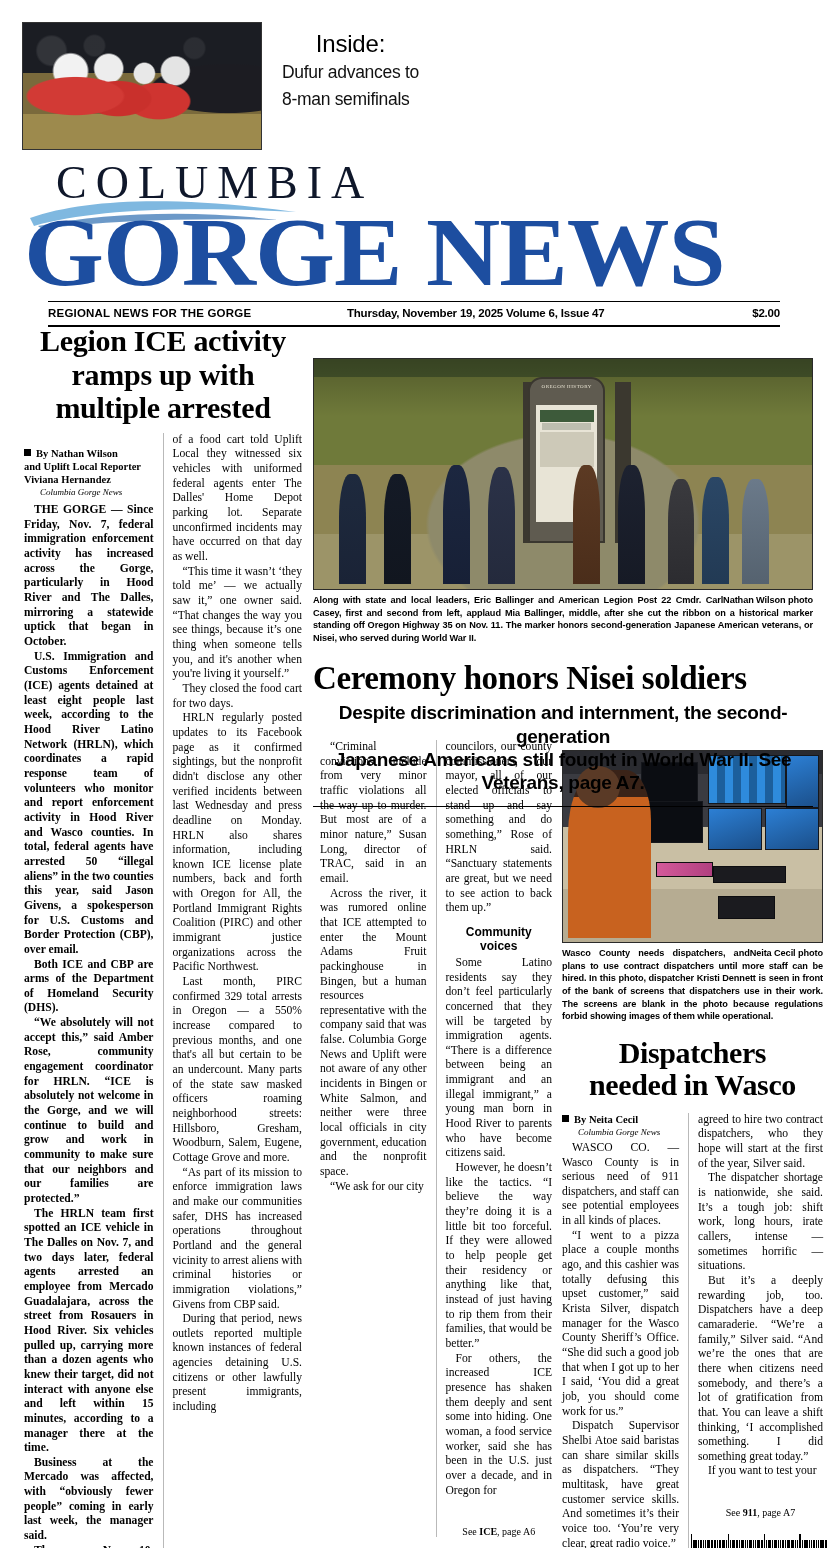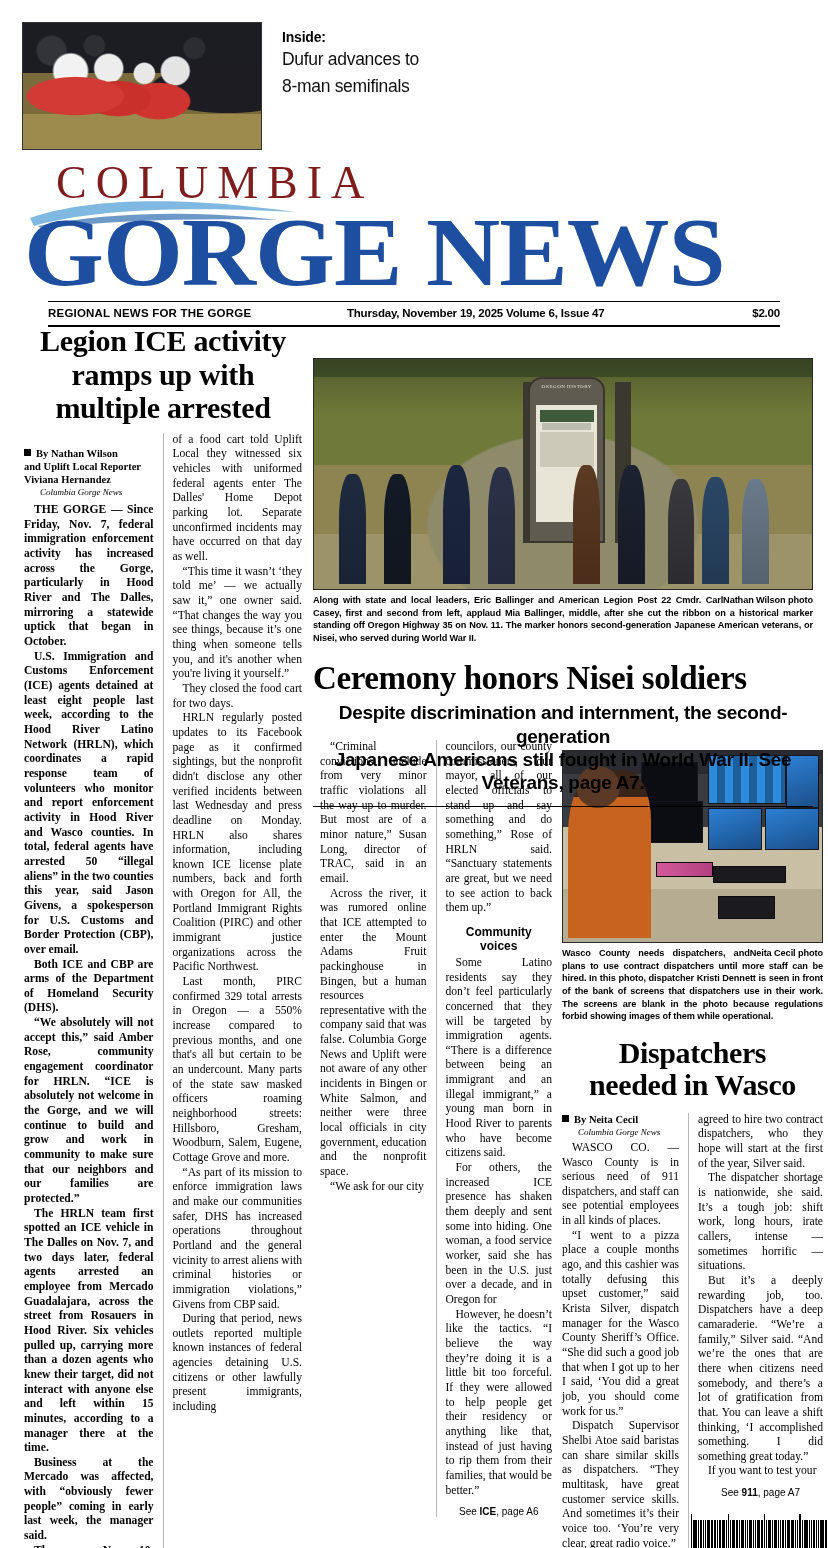--- a/index.html
+++ b/index.html
@@ -31,28 +31,28 @@
     position: relative;
   }
   .teaser-photo::after {
     content:""; position:absolute; inset:0;
     background:
       radial-gradient(circle at 12% 22%, rgba(255,255,255,.10) 0 6%, transparent 7%),
       radial-gradient(circle at 30% 18%, rgba(255,255,255,.08) 0 5%, transparent 6%),
       radial-gradient(circle at 72% 20%, rgba(255,255,255,.07) 0 5%, transparent 6%);
   }
   .teaser-text { padding-left: 20px; padding-top: 6px; font-family: "Liberation Sans", sans-serif; }
-  .teaser-label { font-size: 14px; font-weight: bold; letter-spacing: -0.2px; line-height: 1.3; }
+  .teaser-label { font-size: 24px; font-weight: normal; letter-spacing: -0.2px; line-height: 1.3; text-align: center; }
   .teaser-line { font-size: 17.5px; line-height: 1.55; letter-spacing: -0.3px; color:#111; }
 
   
   .masthead { position: relative; padding: 0 24px; height: 150px; }
   .mh-columbia {
     font-family: "Liberation Serif", serif;
-    font-size: 46px; letter-spacing: 9px; color: #7f1d1d;
+    font-size: 46px; letter-spacing: 9px; color: #0f172a;
     padding-left: 32px; line-height: 1; font-weight: 400;
   }
   .mh-swoosh { position: absolute; left: 28px; top: 36px; width: 270px; height: 34px; pointer-events:none; }
   .mh-gorge {
     font-family: "Liberation Serif", serif;
     font-weight: bold; font-size: 97px; color: #1d4ea0;
     letter-spacing: -1px; line-height: .92; margin-top: 2px;
     transform: scaleX(1.06); transform-origin: left center;
     white-space: nowrap;
   }
@@ -86,22 +86,22 @@
     font-family: "Liberation Serif", serif;
     font-size: 11.6px; line-height: 1.265; text-align: justify;
     text-indent: 10px; hyphens: auto;
   }
   .body-col p.noind { text-indent: 0; }
   .subhead {
     font-family: "Liberation Sans", sans-serif; font-weight: bold;
     font-size: 12px; text-align: center; margin: 9px 0 3px 0;
   }
   .jump {
-    font-family: Liberation Sans, sans-serif; font-size: 10px;
-    text-align: center; margin-top: 8px;
+    font-family: Liberation Serif, serif; font-size: 10px;
+    text-align: center; margin-top: 28px;
   }
   .jump b { font-weight: bold; }
 
   
   .photo { border: 1px solid #2a2a2a; position: relative; overflow: hidden; }
   .cap {
     font-family: "Liberation Sans", sans-serif; font-size: 9.2px; font-weight: bold;
     line-height: 1.38; text-align: justify; margin-top: 4px; letter-spacing: -0.1px;
   }
   .cap .credit { float: right; font-weight: bold; }
@@ -258,22 +258,22 @@
             <div class="col body-col" style="width:112px;">
               <p>“Criminal convictions include from very minor traffic violations all the way up to murder.  But most are of a minor nature,” Susan Long, director of TRAC, said in an email.</p>
               <p>Across the river, it was rumored online that ICE attempted to enter the Mount Adams Fruit packinghouse in Bingen, but a human resources representative with the company said that was false. Columbia Gorge News and Uplift were not aware of any other incidents in Bingen or White Salmon, and neither were three local officials in city government, education and the nonprofit space.</p>
               <p>“We ask for our city</p>
             </div>
             <div class="vrule"></div>
             <div class="col body-col" style="width:112px;">
               <p class="noind">councilors, our county commissioners, our mayor, all of our elected officials to stand up and say something and do something,” Rose of HRLN said. “Sanctuary statements are great, but we need to see action to back them up.”</p>
               <div class="subhead">Community voices</div>
               <p>Some Latino residents say they don’t feel particularly concerned that they will be targeted by immigration agents. “There is a difference between being an immigrant and an illegal immigrant,” a young man born in Hood River to parents who have become citizens said.</p>
+              <p>However, he doesn’t like the tactics. “I believe the way they’re doing it is a little bit too forceful. If they were allowed to help people get their residency or anything like that, instead of just having to rip them from their families, that would be better.”</p>
               <p>For others, the increased ICE presence has shaken them deeply and sent some into hiding. One woman, a food service worker, said she has been in the U.S. just over a decade, and in Oregon for</p>
-              <p>However, he doesn’t like the tactics. “I believe the way they’re doing it is a little bit too forceful. If they were allowed to help people get their residency or anything like that, instead of just having to rip them from their families, that would be better.”</p>
               <div class="jump"><span>See </span><b>ICE</b><span>, page A6</span></div>
             </div>
           </div>
         </div>
       </div>
 
       <div style="margin-top:12px;">
         <div class="photo photo-protest">
 
           <div class="sign" style="left:57%; top:2%; width:8%; height:22%;">ICE NOT WELCOME HERE</div>

